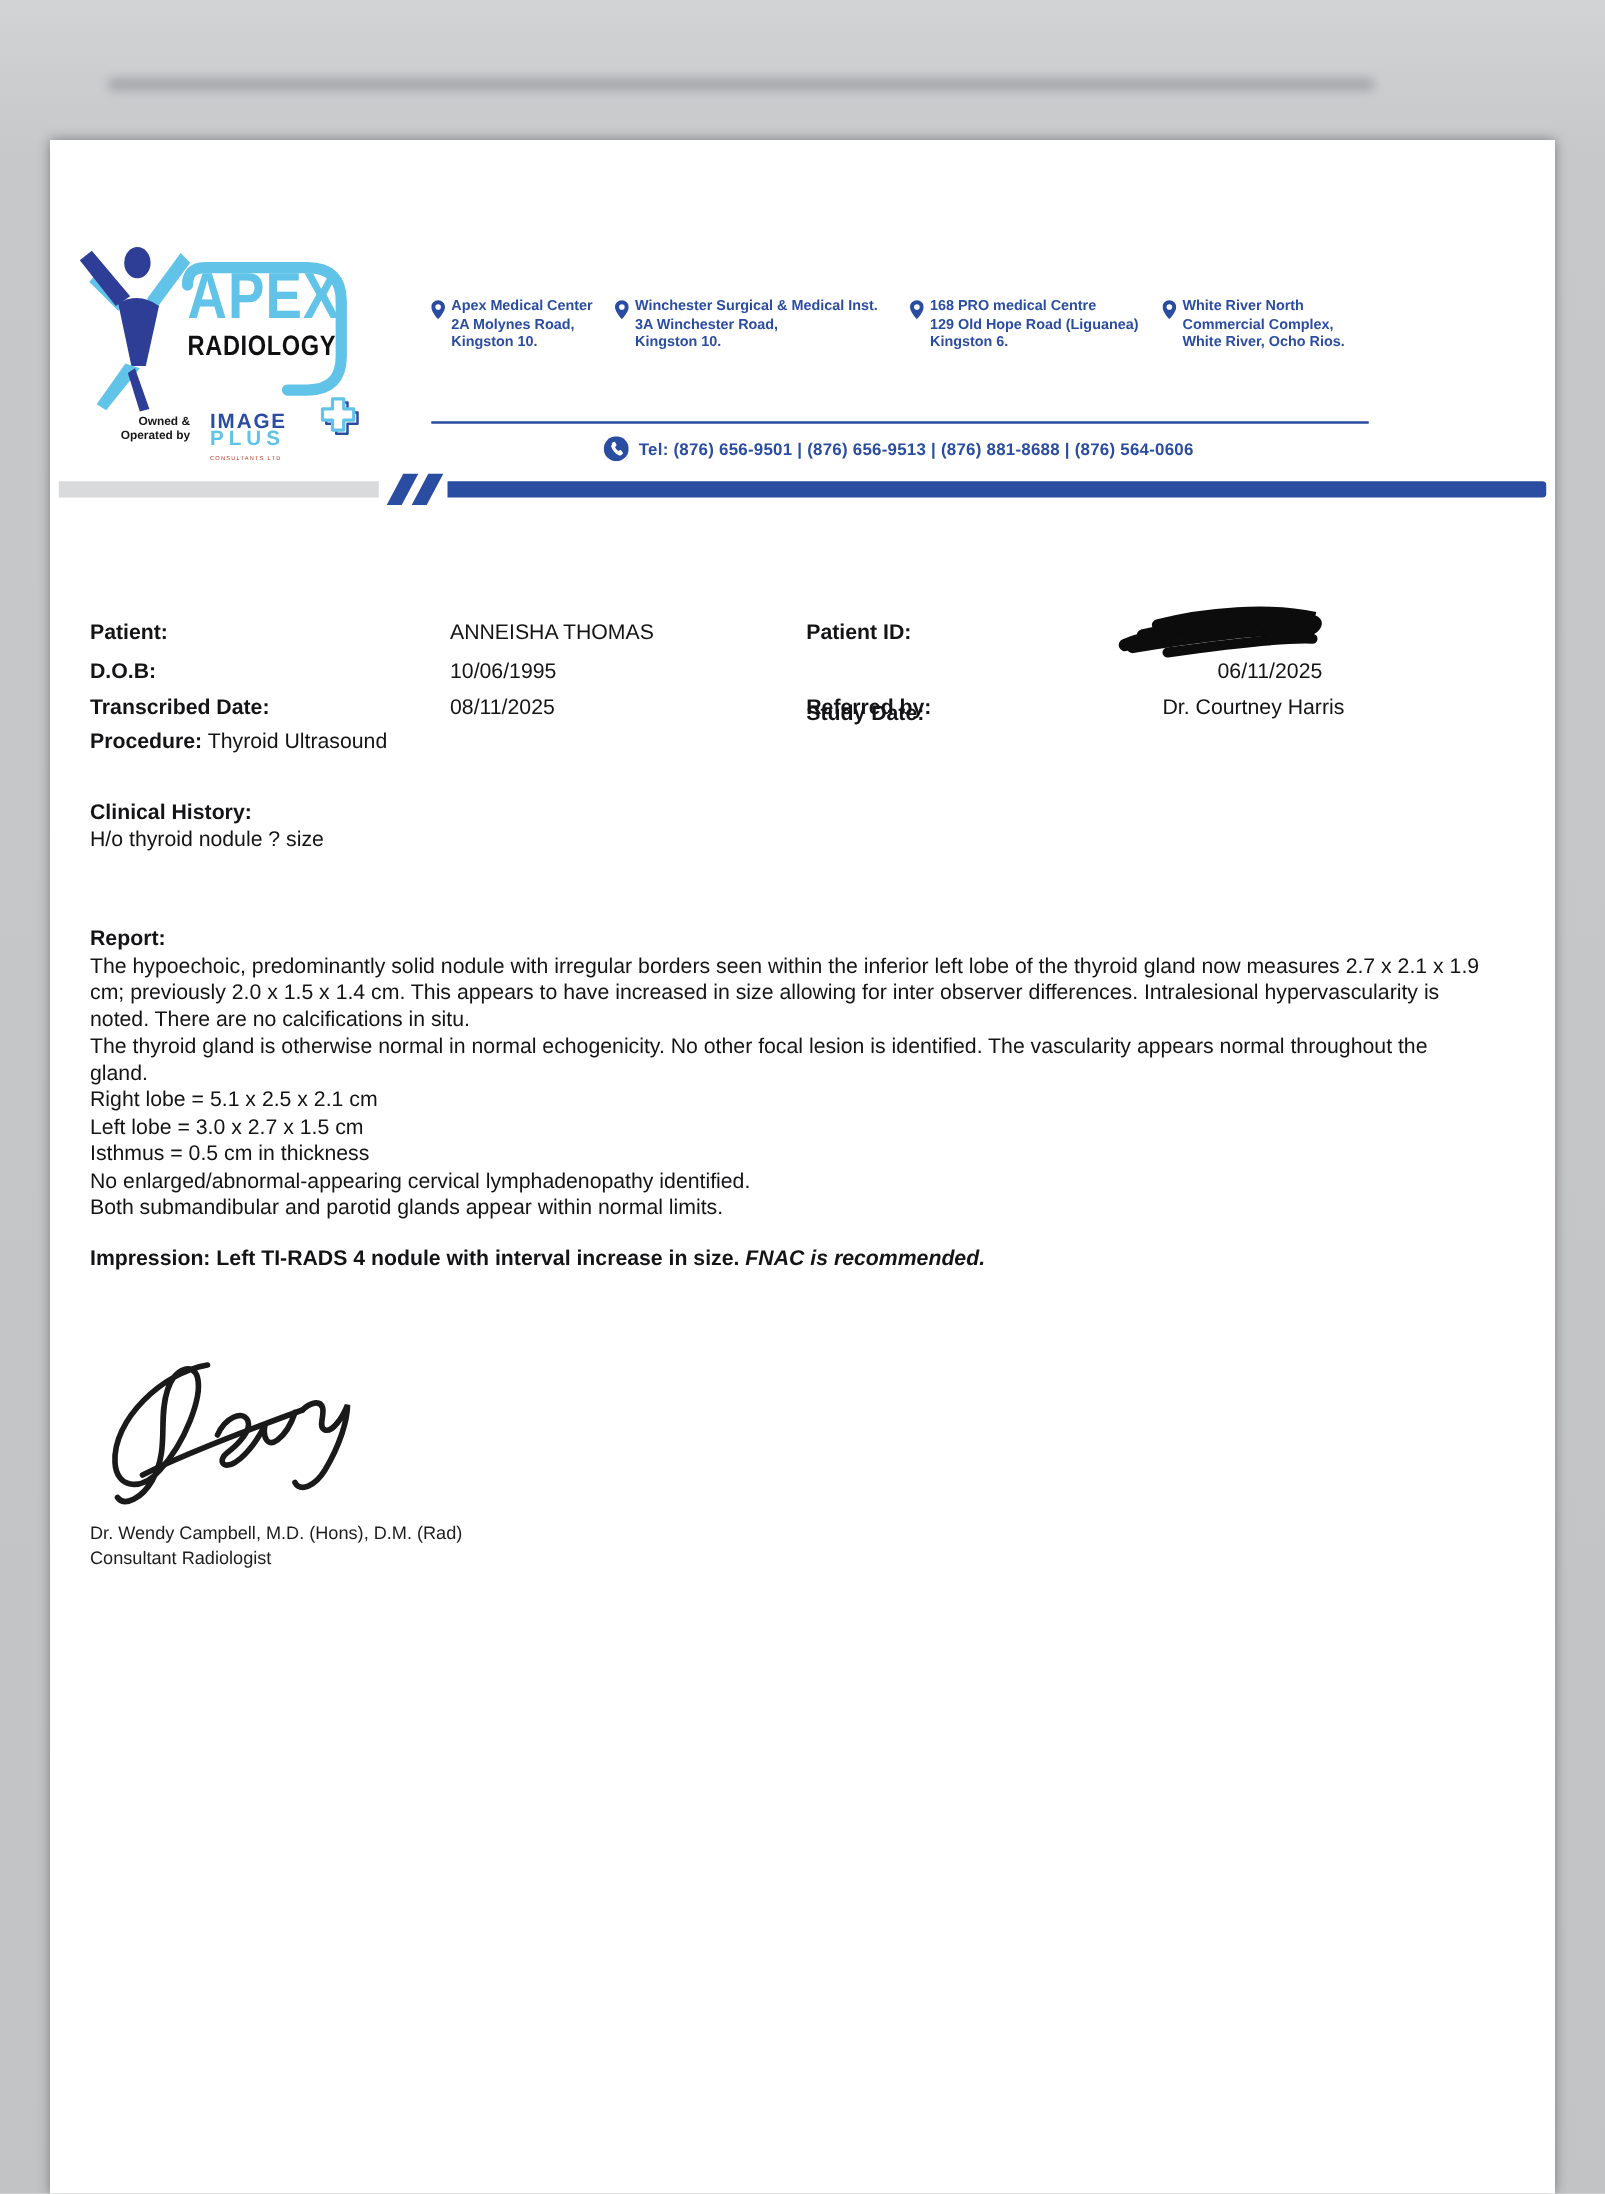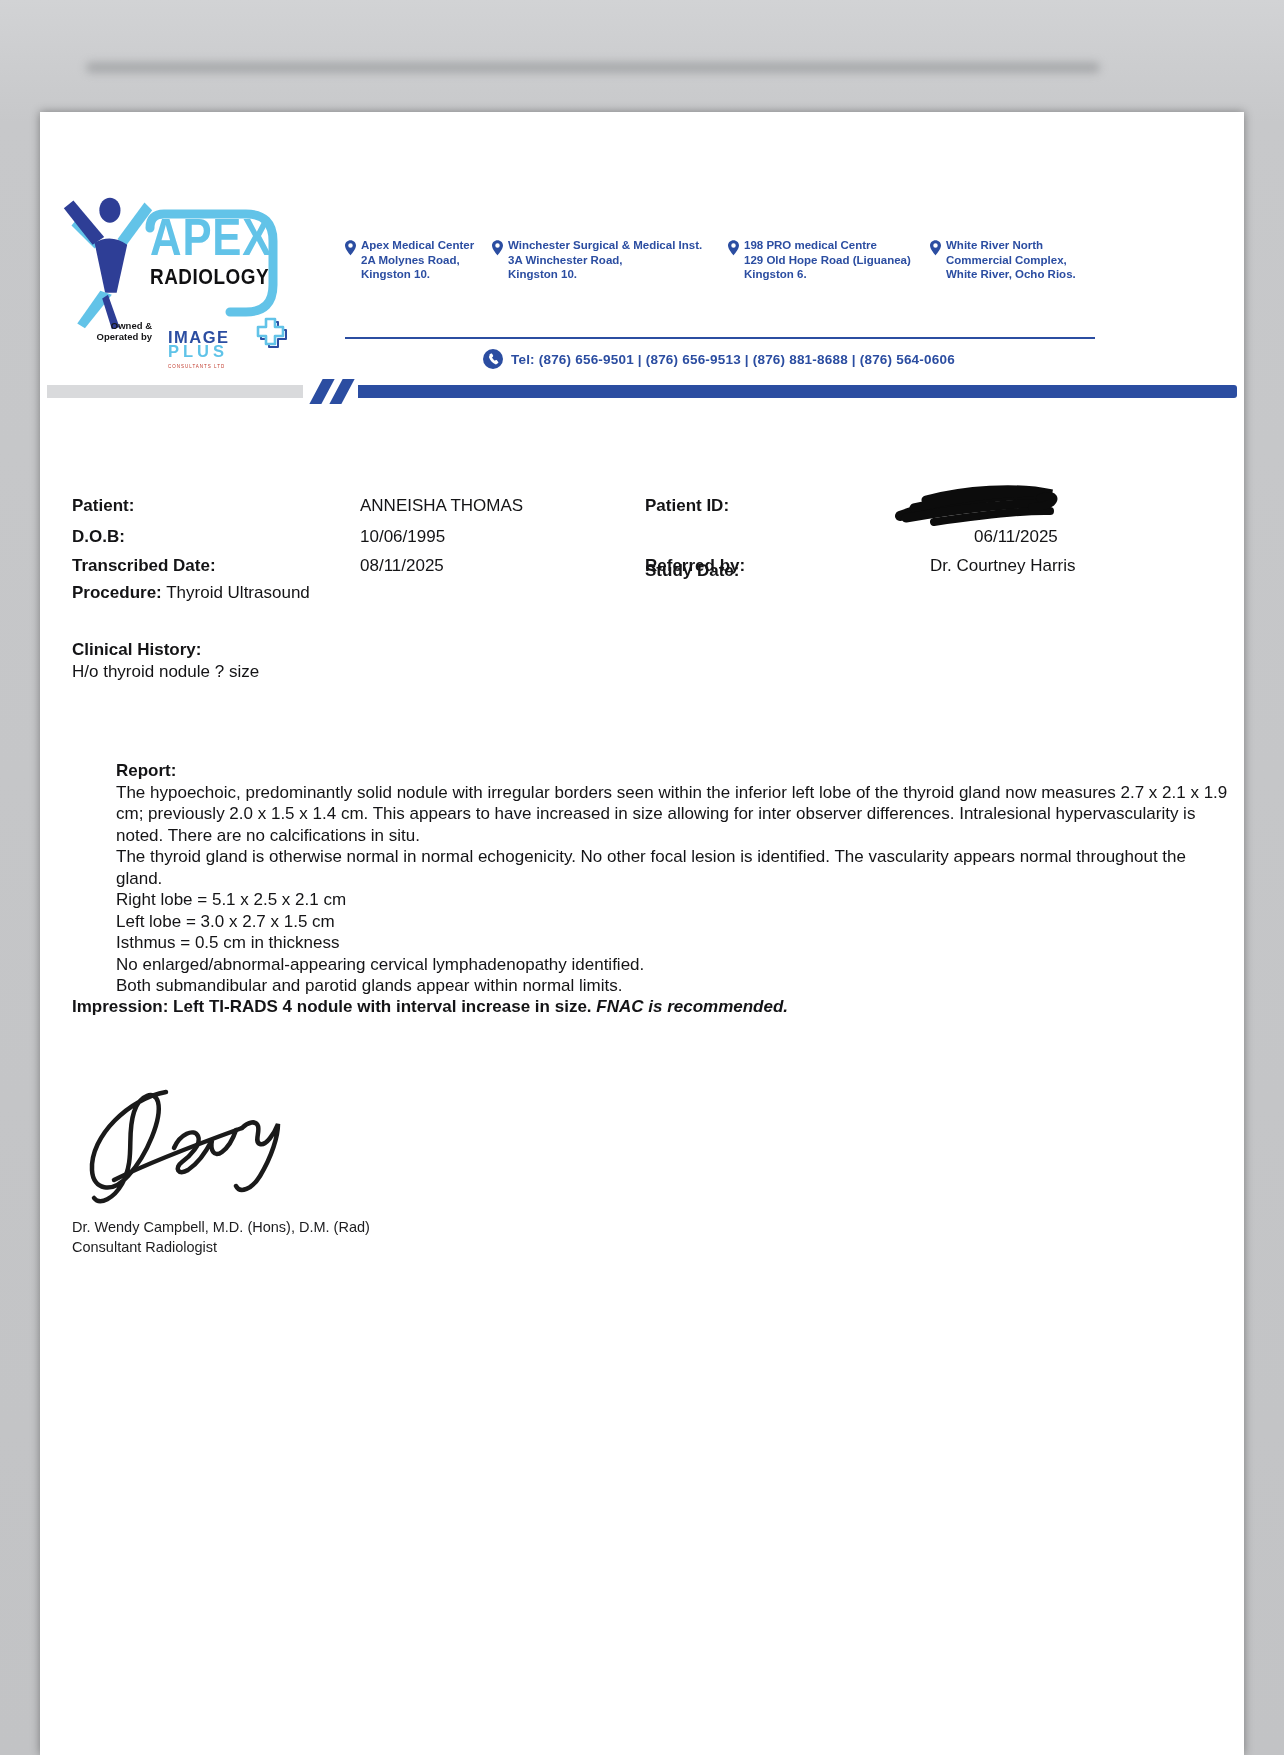--- a/index.html
+++ b/index.html
@@ -16,21 +16,21 @@
   .page{
     position:absolute;left:40px;top:112px;width:1204px;height:1643px;background:#ffffff;
     box-shadow:0 0 9px rgba(0,0,0,0.38);
   }
   
   .fig-svg{position:absolute;left:20px;top:82px;}
   .logo-text{position:absolute;left:110px;top:100px;transform:scaleX(0.84);transform-origin:left top;}
   .apex{font-size:52px;font-weight:bold;color:#62c3e8;letter-spacing:1px;line-height:50px;}
   .radiology{font-size:22.5px;font-weight:bold;color:#101012;letter-spacing:0.6px;margin-top:2px;}
   .swoosh-svg{position:absolute;left:102px;top:96px;}
-  .owned{position:absolute;left:54px;top:208px;width:58px;text-align:right;
+  .owned{position:absolute;left:54px;top:220px;width:58px;text-align:right;
          font-size:9.5px;font-weight:bold;color:#161618;line-height:11px;}
   .imageplus{position:absolute;left:128px;top:218px;line-height:15px;}
   .ip-top{font-size:16.5px;font-weight:bold;color:#2b4da1;letter-spacing:1.5px;}
   .ip-bottom{font-size:16.5px;font-weight:bold;color:#5fc3e8;letter-spacing:4px;margin-top:-1px;}
   .ip-sub{font-size:4.5px;color:#c0392b;letter-spacing:1px;margin-top:0px;}
   .plus-svg{position:absolute;left:213px;top:203px;}
   .loc{position:absolute;top:126px;display:flex;gap:5px;}
   .loc .lines{font-size:11.5px;font-weight:bold;color:#2b4da1;line-height:14.5px;}
   .loc svg{margin-top:2px;flex:none;}
   .addr-divider{position:absolute;left:305px;top:225px;width:750px;height:2px;background:#2b4da1;}
@@ -117,21 +117,21 @@
       <div>3A Winchester Road,</div>
       <div>Kingston 10.</div>
     </div>
   </div>
 
   <div class="loc" style="left:688px;">
     <svg width="11" height="16" viewBox="0 0 12 17">
       <path d="M6 0C2.7 0 0 2.6 0 5.9 0 10.3 6 16.5 6 16.5s6-6.2 6-10.6C12 2.6 9.3 0 6 0zm0 8.3a2.45 2.45 0 1 1 0-4.9 2.45 2.45 0 0 1 0 4.9z" fill="#2b4da1"></path>
     </svg>
     <div class="lines">
-      <div>198 PRO medical Centre</div>
+      <div>168 PRO medical Centre</div>
       <div>129 Old Hope Road (Liguanea)</div>
       <div>Kingston 6.</div>
     </div>
   </div>
 
   <div class="loc" style="left:890px;">
     <svg width="11" height="16" viewBox="0 0 12 17">
       <path d="M6 0C2.7 0 0 2.6 0 5.9 0 10.3 6 16.5 6 16.5s6-6.2 6-10.6C12 2.6 9.3 0 6 0zm0 8.3a2.45 2.45 0 1 1 0-4.9 2.45 2.45 0 0 1 0 4.9z" fill="#2b4da1"></path>
     </svg>
     <div class="lines">
@@ -182,21 +182,21 @@
   <div class="meta" style="left:32px;top:471px;">
     <span class="bold">Procedure:</span>
     <span>Thyroid Ultrasound</span>
   </div>
 
   <div class="section" style="top:527px;">
     <h3>Clinical History:</h3>
     <p>H/o thyroid nodule ? size</p>
   </div>
 
-  <div class="section report" style="top:648px;margin-left:44px;">
+  <div class="section report" style="top:628px;">
     <h3>Report:</h3>
     <p>The hypoechoic, predominantly solid nodule with irregular borders seen within the inferior left lobe of the thyroid gland now measures 2.7 x 2.1 x 1.9 cm; previously 2.0 x 1.5 x 1.4 cm. This appears to have increased in size allowing for inter observer differences. Intralesional hypervascularity is noted. There are no calcifications in situ.</p>
     <p>The thyroid gland is otherwise normal in normal echogenicity. No other focal lesion is identified. The vascularity appears normal throughout the gland.</p>
     <p>Right lobe = 5.1 x 2.5 x 2.1 cm</p>
     <p>Left lobe = 3.0 x 2.7 x 1.5 cm</p>
     <p>Isthmus = 0.5 cm in thickness</p>
     <p>No enlarged/abnormal-appearing cervical lymphadenopathy identified.</p>
     <p>Both submandibular and parotid glands appear within normal limits.</p>
   </div>
 

